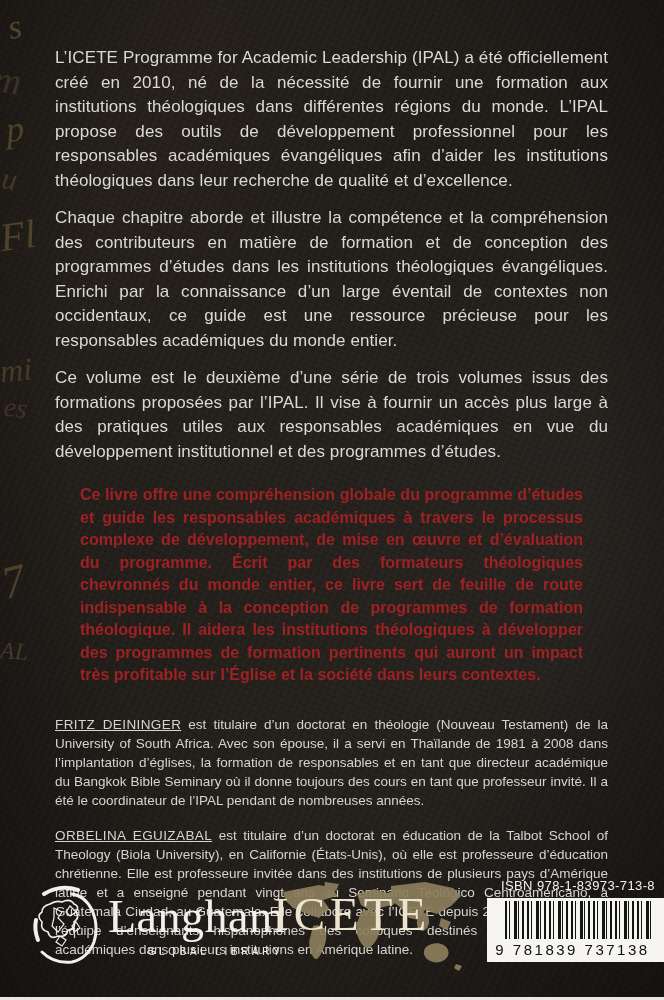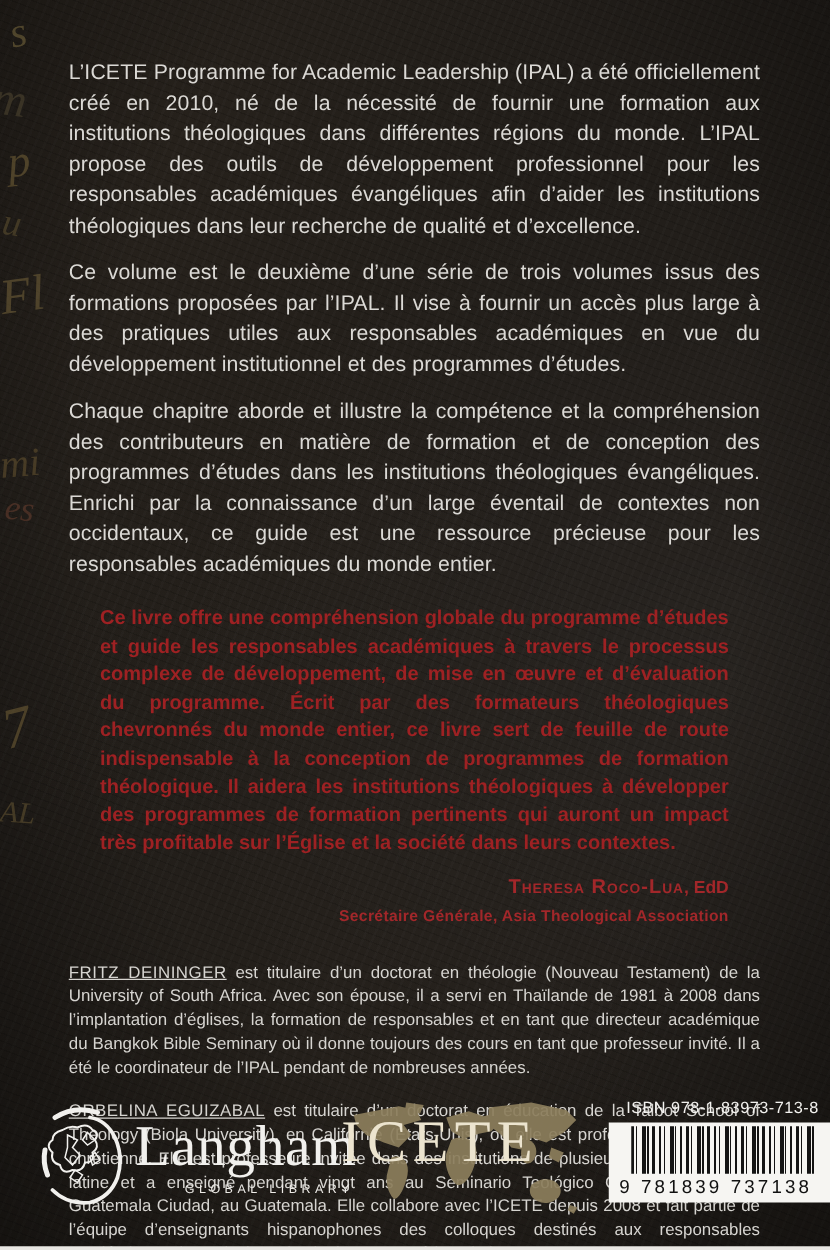--- a/index.html
+++ b/index.html
@@ -131,29 +131,25 @@
   <span class="scribble" style="left:6px;top:108px;font-size:36px;color:#7e6a3c;opacity:.5;transform:rotate(-6deg);">p</span>
   <span class="scribble" style="left:2px;top:162px;font-size:30px;color:#6f5f38;opacity:.45;transform:rotate(10deg);">u</span>
   <span class="scribble" style="left:0px;top:212px;font-size:40px;color:#7d6a3e;opacity:.5;transform:rotate(-8deg);">Fl</span>
   <span class="scribble" style="left:0px;top:352px;font-size:32px;color:#6e5a33;opacity:.5;transform:rotate(-5deg);">mi</span>
   <span class="scribble" style="left:4px;top:392px;font-size:28px;color:#7a4735;opacity:.45;transform:rotate(6deg);">es</span>
   <span class="scribble" style="left:2px;top:555px;font-size:46px;color:#7c683b;opacity:.5;transform:rotate(-14deg);">7</span>
   <span class="scribble" style="left:0px;top:638px;font-size:24px;color:#6d5c36;opacity:.5;transform:rotate(4deg);">AL</span>
 
   <div class="content">
     <p class="para">L’ICETE Programme for Academic Leadership (IPAL) a été officiellement créé en 2010, né de la nécessité de fournir une formation aux institutions théologiques dans différentes régions du monde. L’IPAL propose des outils de développement professionnel pour les responsables académiques évangéliques afin d’aider les institutions théologiques dans leur recherche de qualité et d’excellence.</p>
+    <p class="para">Chaque chapitre aborde et illustre la compétence et la compréhension des contributeurs en matière de formation et de conception des programmes d’études dans les institutions théologiques évangéliques. Enrichi par la connaissance d’un large éventail de contextes non occidentaux, ce guide est une ressource précieuse pour les responsables académiques du monde entier.</p>
     <p class="para">Ce volume est le deuxième d’une série de trois volumes issus des formations proposées par l’IPAL. Il vise à fournir un accès plus large à des pratiques utiles aux responsables académiques en vue du développement institutionnel et des programmes d’études.</p>
-    <p class="para">Chaque chapitre aborde et illustre la compétence et la compréhension des contributeurs en matière de formation et de conception des programmes d’études dans les institutions théologiques évangéliques. Enrichi par la connaissance d’un large éventail de contextes non occidentaux, ce guide est une ressource précieuse pour les responsables académiques du monde entier.</p>
 
     <p class="quote">Ce livre offre une compréhension globale du programme d’études et guide les responsables académiques à travers le processus complexe de développement, de mise en œuvre et d’évaluation du programme. Écrit par des formateurs théologiques chevronnés du monde entier, ce livre sert de feuille de route indispensable à la conception de programmes de formation théologique. Il aidera les institutions théologiques à développer des programmes de formation pertinents qui auront un impact très profitable sur l’Église et la société dans leurs contextes.</p>
 
-    <div class="attribution">
-      <div><span class="attr-name">Theresa Roco-Lua</span><span class="attr-suffix">, EdD</span></div>
-      <div class="attr-role">Secrétaire Générale, Asia Theological Association</div>
-    </div>
 
     <div class="bios">
       <p class="bio"><span class="bio-name">FRITZ DEININGER</span> <span>est titulaire d’un doctorat en théologie (Nouveau Testament) de la University of South Africa. Avec son épouse, il a servi en Thaïlande de 1981 à 2008 dans l’implantation d’églises, la formation de responsables et en tant que directeur académique du Bangkok Bible Seminary où il donne toujours des cours en tant que professeur invité. Il a été le coordinateur de l’IPAL pendant de nombreuses années.</span></p>
       <p class="bio"><span class="bio-name">ORBELINA EGUIZABAL</span> <span>est titulaire d’un doctorat en éducation de la Talbot School of Theology (Biola University), en Californie (États-Unis), où elle est professeure d’éducation chrétienne. Elle est professeure invitée dans des institutions de plusieurs pays d’Amérique latine et a enseigné pendant vingt ans au Seminario Teológico Centroamericano, à Guatemala Ciudad, au Guatemala. Elle collabore avec l’ICETE depuis 2008 et fait partie de l’équipe d’enseignants hispanophones des colloques destinés aux responsables académiques dans plusieurs institutions en Amérique latine.</span></p>
     </div>
   </div>
 
   <div class="langham">
     <svg class="globe" viewBox="0 0 70 82" fill="none" stroke="#f1f0ed">
       <path d="M14 10 Q30 0 48 6" stroke-width="4" stroke-linecap="round"></path>

